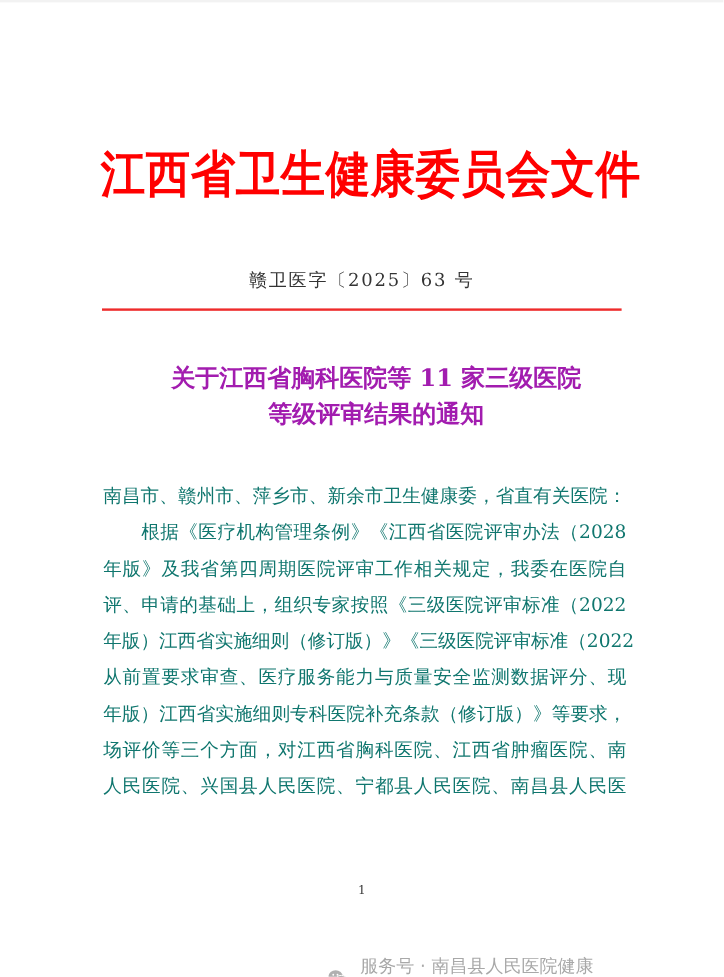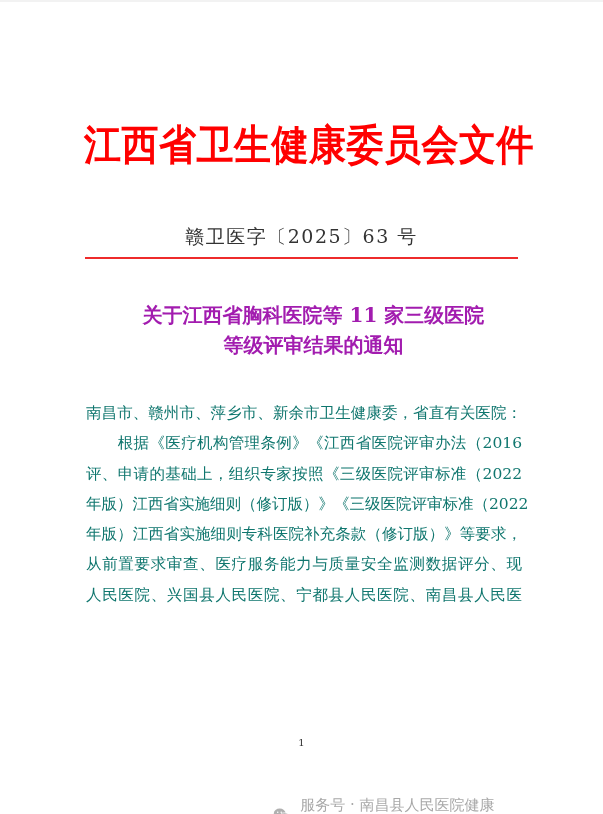--- a/index.html
+++ b/index.html
@@ -5,21 +5,21 @@
   html, body { margin: 0; padding: 0; background: #ffffff; }
   body { width: 603px; height: 814px; position: relative; overflow: hidden;
          font-family: "DejaVu Serif", "Liberation Serif", serif; color: #222; }
   .page { position: absolute; left: 0; top: 0; width: 500px; height: 814px; background: #fff; }
   .top-shade { position: absolute; left: 0; top: 0; width: 603px; height: 2px; background: #f2f2f2; }
   .red-title { position: absolute; left: 84px; top: 112px; width: 440px; text-align: center;
                font-family: "DejaVu Sans", "Liberation Sans", sans-serif; font-weight: bold;
                font-size: 37px; letter-spacing: 0.5px; color: #ff0000; line-height: 60px;
                transform: scaleY(1.12); transform-origin: top center; white-space: nowrap; }
   .doc-number { position: absolute; left: 0; width: 603px; top: 224px; text-align: center;
-                font-size: 19px; color: #333; letter-spacing: 1.5px; }
+                font-size: 15px; color: #333; letter-spacing: 1.5px; }
   .red-rule { position: absolute; left: 85px; top: 257px; width: 433px; height: 2px; background: #ee2b2b; }
   .notice-title { position: absolute; left: 12px; width: 603px; top: 300px; text-align: center;
                   font-size: 20px; font-weight: bold; line-height: 30px; color: #a21caf; }
   .body { position: absolute; left: 86px; top: 398px; width: 436px; font-size: 15.5px;
           color: #0f766e; line-height: 30.3px; }
   .line { display: block; white-space: nowrap; text-align: justify; text-align-last: justify; }
   .page-number { position: absolute; left: 0; width: 603px; top: 737px; text-align: center;
                  font-size: 10px; color: #333; }
   .watermark { position: absolute; left: 273px; top: 803px; height: 24px; display: flex;
                align-items: center; gap: 10px; color: #a8a8a8;
@@ -38,25 +38,27 @@
 
   <div class="red-rule"></div>
 
   <div class="notice-title">
     <div>关于江西省胸科医院等 11 家三级医院</div>
     <div>等级评审结果的通知</div>
   </div>
 
   <div class="body">
     <span class="line">南昌市、赣州市、萍乡市、新余市卫生健康委，省直有关医院：</span>
-    <span class="line">　　根据《医疗机构管理条例》《江西省医院评审办法（2016</span>
+    <span class="line">　　根据《医疗机构管理条例》《江西省医院评审办法（2028</span>
+    <span class="line">年版》及我省第四周期医院评审工作相关规定，我委在医院自</span>
     <span class="line">评、申请的基础上，组织专家按照《三级医院评审标准（2022</span>
     <span class="line">年版）江西省实施细则（修订版）》《三级医院评审标准（2022</span>
+    <span class="line">从前置要求审查、医疗服务能力与质量安全监测数据评分、现</span>
     <span class="line">年版）江西省实施细则专科医院补充条款（修订版）》等要求，</span>
-    <span class="line">从前置要求审查、医疗服务能力与质量安全监测数据评分、现</span>
+    <span class="line">场评价等三个方面，对江西省胸科医院、江西省肿瘤医院、南</span>
     <span class="line">人民医院、兴国县人民医院、宁都县人民医院、南昌县人民医</span>
   </div>
 
   <div class="page-number">1</div>
 
   <div class="watermark">
     <svg class="wm-icon" viewBox="0 0 22 20">
       <ellipse cx="8.5" cy="8" rx="7.5" ry="6.3" fill="#b0b0b0"></ellipse>
       <ellipse cx="14.5" cy="12.5" rx="6.3" ry="5.3" fill="#b0b0b0" stroke="#fff" stroke-width="1"></ellipse>
       <circle cx="6" cy="6.5" r="1" fill="#fff"></circle>

